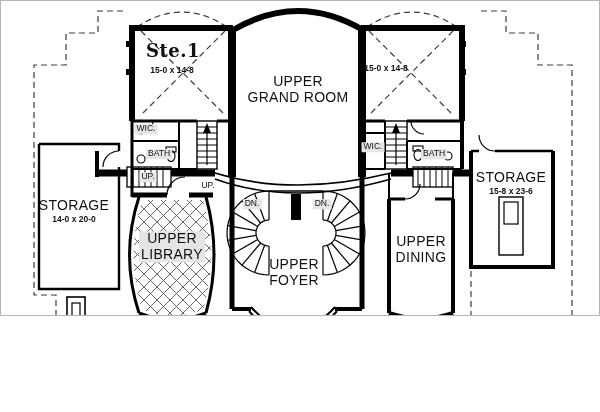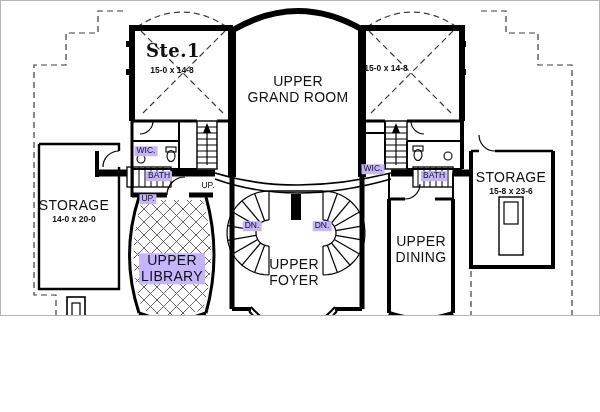--- a/index.html
+++ b/index.html
@@ -6,21 +6,21 @@
   .plan{position:relative;width:600px;height:316px;background:#ffffff;border:1px solid #b5b5b5;
         box-sizing:border-box;overflow:hidden;font-family:"Liberation Sans",sans-serif;}
   .plan svg{position:absolute;left:0;top:0;width:600px;height:412px;}
   .lbl{position:absolute;transform:translate(-50%,-50%);text-align:center;color:#111;
        line-height:1.12;white-space:pre-line;pointer-events:none;}
   .room{font-size:14px;font-weight:400;letter-spacing:.3px;}
   .small{font-size:8.5px;font-weight:400;}
   .dims{font-size:8.5px;font-weight:700;}
   .suite{font-size:18px;font-weight:700;font-family:"DejaVu Serif",serif;letter-spacing:.5px;}
   .attic{font-size:11px;letter-spacing:1.5px;}
-  .wbg{background:#c4b5fd;padding:0 2px;margin-top:22px;}
+  .wbg{background:#e5e5e5;padding:0 2px;}
 </style>
 </head>
 <body>
 
 <div class="plan">
 
   <svg viewBox="0 0 600 412">
     <defs>
       <pattern id="lattice" width="13" height="13" patternUnits="userSpaceOnUse">
         <path d="M0 13 L13 0 M0 0 L13 13" stroke="#555" stroke-width="0.9" fill="none"></path>

